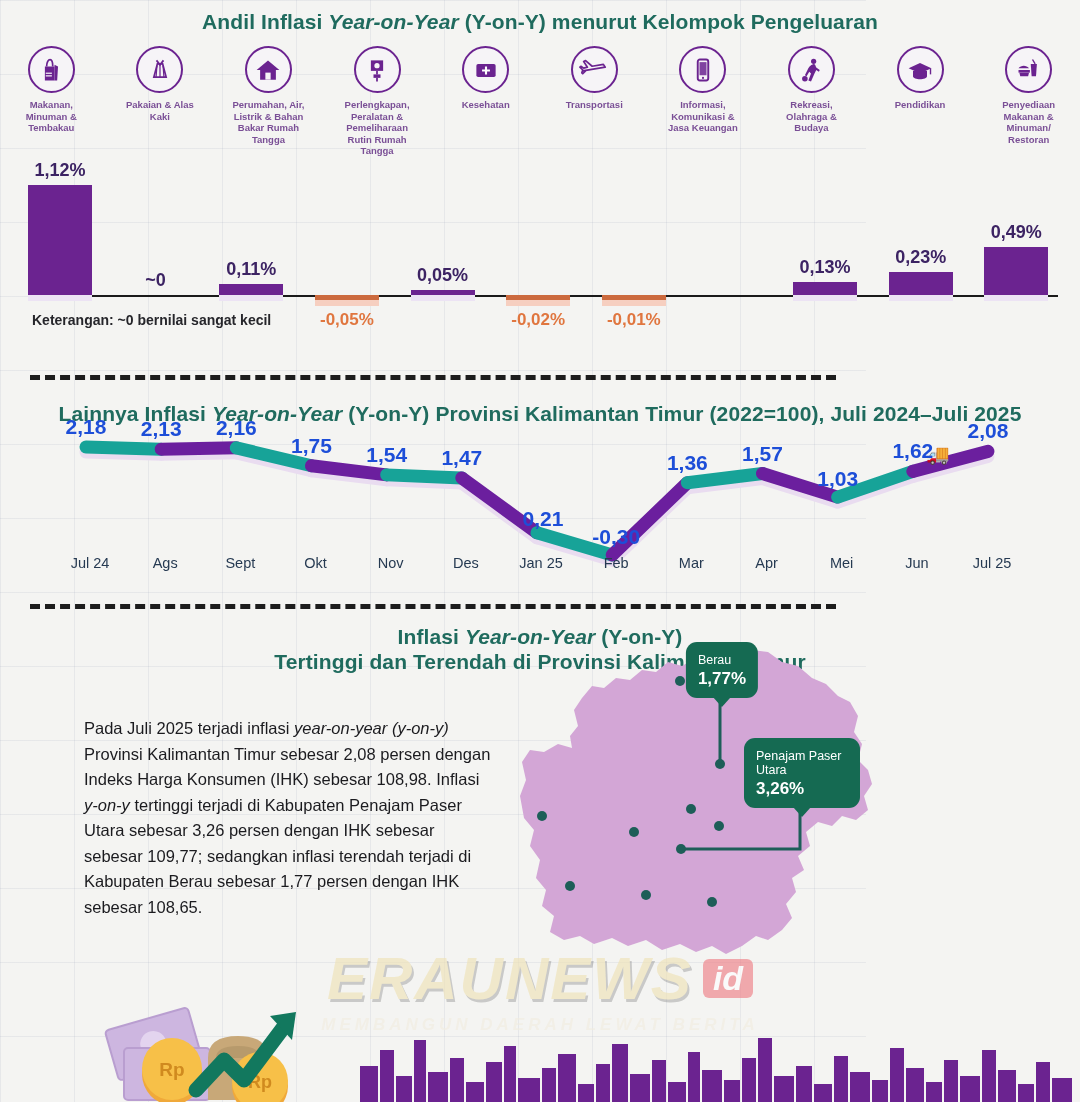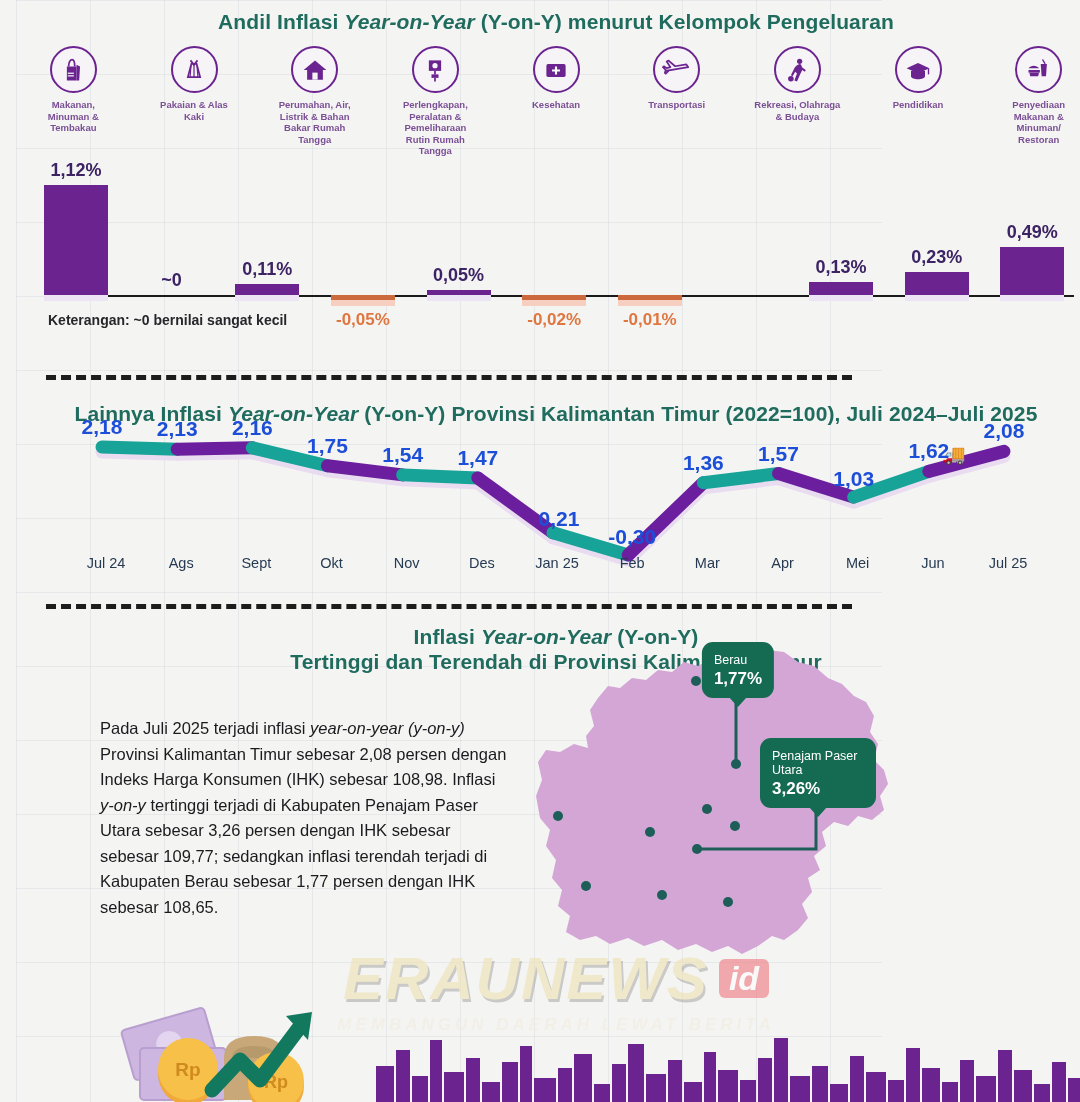--- a/index.html
+++ b/index.html
@@ -12,21 +12,21 @@
   }
   
   .grid-bg {
     position: absolute; inset: 0;
     background-image:
       linear-gradient(to right, rgba(140,150,170,.13) 1px, transparent 1px),
       linear-gradient(to bottom, rgba(140,150,170,.13) 1px, transparent 1px);
     background-size: 74px 74px;
     pointer-events: none;
   }
-  .page { position: relative; width: 866px; height: 1102px; margin-left: 16px; }
+  .page { position: relative; width: 866px; height: 1102px; }
 
   
   .sec-title {
     text-align: center;
     color: #1f6b5e;
     font-weight: bold;
     font-size: 21px;
     letter-spacing: .1px;
   }
   .sec-title .it { font-style: italic; }
@@ -209,20 +209,30 @@
         </div>
         <div class="icon-label">Kesehatan</div>
       </div>
       <div class="icon-cell">
         <div class="icon-circle">
           <svg viewBox="0 0 32 32" width="30" height="30">
             <path d="M4 17l24-4-2-3-12 2-7-6-2 1 4 6-4 1-3-2-1 1 3 3-1 3 1 1 3-3z" fill="none" stroke="#6b2390" stroke-width="1.8" stroke-linejoin="round"></path>
           </svg>
         </div>
         <div class="icon-label">Transportasi</div>
+      </div>
+      <div class="icon-cell">
+        <div class="icon-circle">
+          <svg viewBox="0 0 32 32" width="28" height="28">
+            <rect x="10" y="4" width="12" height="24" rx="2.5" fill="none" stroke="#6b2390" stroke-width="2.2"></rect>
+            <rect x="12" y="7" width="8" height="15" fill="#6b2390" opacity=".85"></rect>
+            <circle cx="16" cy="25" r="1.2" fill="#6b2390"></circle>
+          </svg>
+        </div>
+        <div class="icon-label">Informasi, Komunikasi &amp; Jasa Keuangan</div>
       </div>
       <div class="icon-cell">
         <div class="icon-circle">
           <svg viewBox="0 0 32 32" width="28" height="28">
             <circle cx="19" cy="6" r="3" fill="#6b2390"></circle>
             <path d="M19 9c-4 1-6 4-7 7l-3 6 2 1 3-5 2 2-3 8 3 1 4-9 2-4 3 2 1-2-4-3c-1-2-1-4-3-4z" fill="#6b2390"></path>
             <circle cx="9" cy="26" r="3.2" fill="#6b2390"></circle>
           </svg>
         </div>
         <div class="icon-label">Rekreasi, Olahraga &amp; Budaya</div>

